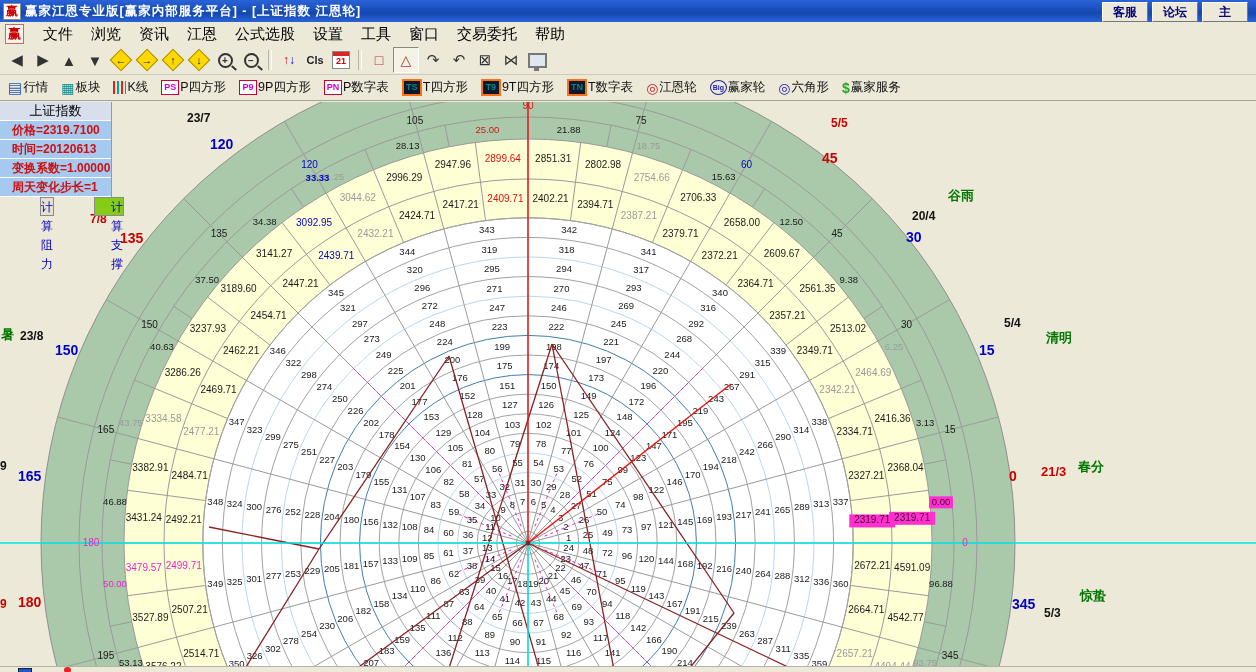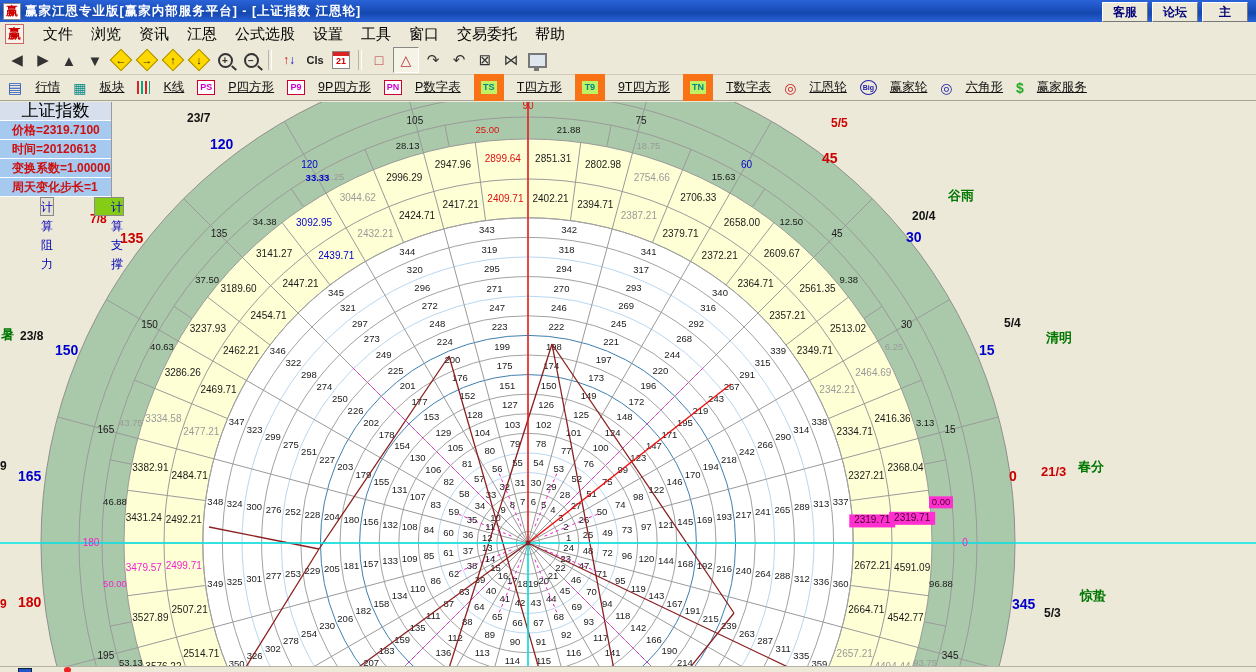--- a/index.html
+++ b/index.html
@@ -39,36 +39,36 @@
   .cal-icon{width:16px;height:16px;background:#fff;border:1px solid #888;position:relative;
     font-size:9px;text-align:center;line-height:18px;color:#c00;font-weight:bold;}
   .cal-icon::before{content:"";position:absolute;top:0;left:0;right:0;height:4px;background:#d22;}
   .updown-icon span{font-size:12px;font-weight:bold;}
   .shape-glyph{color:#b33;font-size:14px;font-weight:bold;}
   .screen-icon{width:15px;height:11px;border:2px solid #777;background:#dfe6ee;position:relative;}
   .screen-icon::after{content:"";position:absolute;left:4px;bottom:-5px;width:5px;height:3px;background:#777;}
   #toolbar2{position:absolute;left:0;top:75px;width:1256px;height:26px;background:#ece9d8;
     border-bottom:1px solid #a8a594;display:flex;align-items:center;padding-left:8px;box-sizing:border-box;}
   .tb2-item{display:flex;align-items:center;margin-right:13px;}
-  .tb2-label{font-size:12.5px;color:#111;margin-left:13px;white-space:nowrap;text-decoration:underline;}
+  .tb2-label{font-size:12.5px;color:#111;margin-left:1px;white-space:nowrap;}
   .ic-box{font-size:9px;font-weight:bold;width:16px;height:13px;text-align:center;line-height:13px;}
   .ic-p{border:1px solid #c03;color:#c0c;background:#fff;}
-  .ic-t{border:7px solid #f97316;color:#088;background:#bef264;}
+  .ic-t{border:2px solid #f97316;color:#088;background:#0f172a;}
   .ic-grid{color:#2255bb;font-size:15px;line-height:14px;}
   .ic-blocks{color:#0a8a8a;font-size:14px;line-height:14px;}
   .ic-kline{width:13px;height:13px;background:
     repeating-linear-gradient(90deg,#d22 0 2px,transparent 2px 4px,#0a8 4px 6px,transparent 6px 8px);}
   .ic-wheel{color:#c22;font-size:14px;font-weight:bold;}
   .ic-big{border:1px solid #22a;color:#22a;border-radius:50%;font-size:7px;width:15px;height:13px;line-height:13px;text-align:center;font-weight:bold;}
   .ic-hex{color:#22a;font-size:14px;font-weight:bold;}
   .ic-dollar{color:#2a2;font-size:14px;font-weight:bold;}
   
   #sidepanel{position:absolute;left:0;top:102px;width:111px;z-index:5;border-right:1px solid #9a9a9a;}
   #panel-title{height:18px;background:#d6dfeb;border-bottom:1px solid #fff;
-    font-size:17px;color:#000;text-align:center;line-height:18px;}
+    font-size:13px;color:#000;text-align:center;line-height:18px;}
   .panel-row{height:18px;background:#a6c9ef;border-bottom:1px solid #fff;
     font-size:12px;font-weight:bold;color:#cc1111;line-height:18px;padding-left:12px;white-space:nowrap;overflow:hidden;}
   #panel-buttons{display:flex;height:19px;}
   .panel-btn{flex:1;font-size:12px;color:#0000bb;text-align:center;line-height:19px;
     border:1px solid #8a8a8a;box-sizing:border-box;margin-left:40px;}
   .panel-btn.b1{background:#e6e0d0;}
   .panel-btn.b2{background:#84cc16;padding-left:16px;}
   
   #chart{position:absolute;left:0;top:102px;}
   #statusbar{position:absolute;left:0;top:666px;width:1256px;height:6px;background:#ece9d8;

